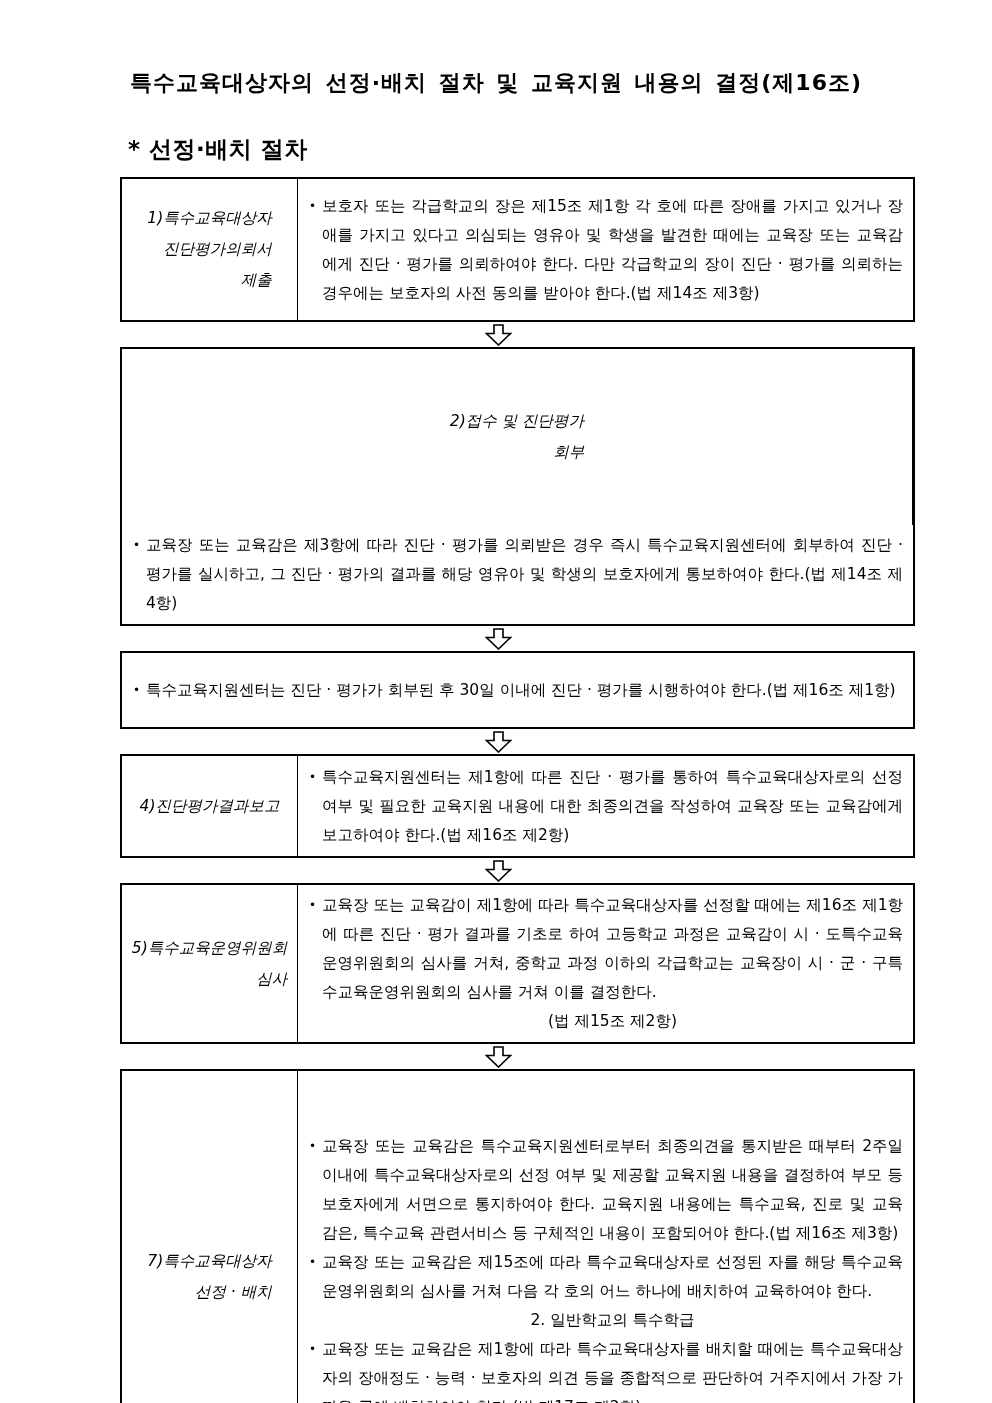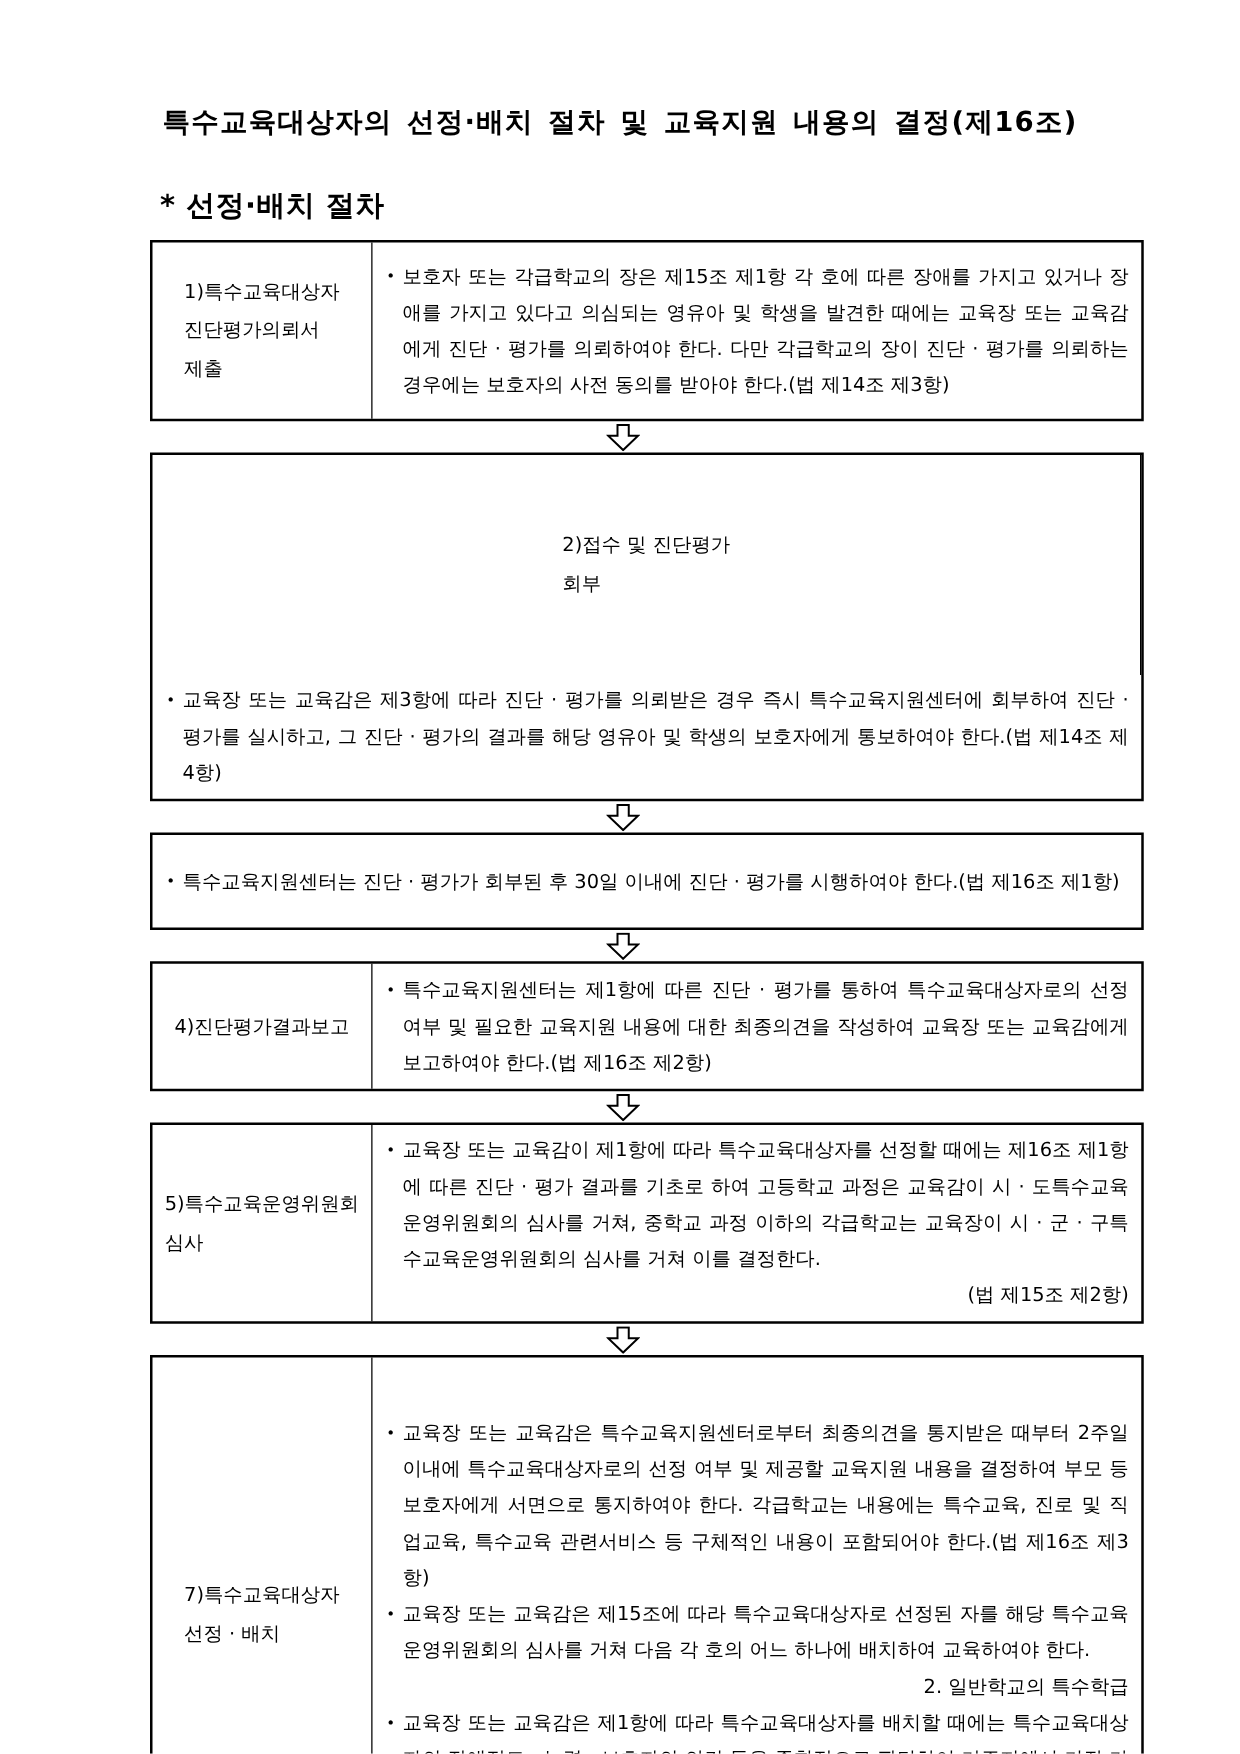--- a/index.html
+++ b/index.html
@@ -1,41 +1,41 @@
 <!DOCTYPE html>
 <html lang="ko"><head>
 <meta charset="utf-8">
 <style>
   html,body { margin:0; padding:0; background:#fff; color:#000;
               font-family:"DejaVu Sans","Liberation Sans",sans-serif; }
   .page { position:relative; width:992px; height:1403px; background:#fff; overflow:hidden; }
 
-  .title { padding-top:68px; margin:15px; text-align:center;
+  .title { padding-top:68px; margin:0; text-align:center;
            font-size:22px; font-weight:bold; letter-spacing:1px; word-spacing:3px; }
 
   .section-label { margin:36px 0 12px 128px; font-size:23px; font-weight:bold; letter-spacing:0.5px; }
 
   .flow { margin-left:120px; width:795px; }
 
   .step { display:flex; border:2px solid #000; box-sizing:border-box; background:#fff; }
   .s1 { min-height:145px; } .s2 { min-height:110px;flex-direction:column; } .s3 { min-height:78px; }
   .s4 { min-height:104px; } .s5 { min-height:158px; } .s6 { min-height:415px; }
 
   .label-cell { flex:0 0 176px; box-sizing:border-box; border-right:1px solid #000;
-                display:flex; align-items:center; justify-content:center; text-align:left;
-                white-space:pre-line; font-size:15.5px; line-height:31px; padding:4px 6px; }
+                display:flex; align-items:center; justify-content:center; text-align:right;
+                white-space:pre-line; font-size:15.5px; line-height:31px; padding:4px 6px;font-style:italic; }
 
   .content-cell { flex:1; box-sizing:border-box; display:flex; flex-direction:column;
                   justify-content:center; padding:6px 10px 6px 11px; }
 
   .para { display:flex; font-size:15.5px; line-height:29px; }
   .para .bullet { flex:0 0 13px; font-size:12px; }
   .para .ptext  { flex:1; text-align:justify; }
   .para.indent  { padding-left:13px; }
-  .para.indent .ptext { text-align:right; }
+  .para.indent .ptext { text-align:center; }
 
   .arrow-row { height:25px; display:flex; align-items:center; justify-content:center; }
   .arrow-row svg { position:relative; left:-19px; display:block; }
 </style>
 </head>
 <body>
 
 <div class="page">
 
   <h1 class="title">특수교육대상자의 선정·배치 절차 및 교육지원 내용의 결정(제16조)</h1>
@@ -129,21 +129,21 @@
           <path d="M9 1 H18 V9.5 H25.5 L13.5 21 L1.5 9.5 H9 Z" fill="#ffffff" stroke="#000000" stroke-width="1.6"></path>
         </svg>
     </div>
 
     <section class="step s6">
       <div class="label-cell">7)특수교육대상자
 선정 · 배치</div>
       <div class="content-cell">
         <div class="para">
           <span class="bullet">•</span>
-          <span class="ptext">교육장 또는 교육감은 특수교육지원센터로부터 최종의견을 통지받은 때부터 2주일 이내에 특수교육대상자로의 선정 여부 및 제공할 교육지원 내용을 결정하여 부모 등 보호자에게 서면으로 통지하여야 한다. 각급학교는 내용에는 특수교육, 진로 및 직업교육, 특수교육 관련서비스 등 구체적인 내용이 포함되어야 한다.(법 제16조 제3항)</span>
+          <span class="ptext">교육장 또는 교육감은 특수교육지원센터로부터 최종의견을 통지받은 때부터 2주일 이내에 특수교육대상자로의 선정 여부 및 제공할 교육지원 내용을 결정하여 부모 등 보호자에게 서면으로 통지하여야 한다. 교육지원 내용에는 특수교육, 진로 및 교육감은, 특수교육 관련서비스 등 구체적인 내용이 포함되어야 한다.(법 제16조 제3항)</span>
         </div>
         <div class="para">
           <span class="bullet">•</span>
           <span class="ptext">교육장 또는 교육감은 제15조에 따라 특수교육대상자로 선정된 자를 해당 특수교육운영위원회의 심사를 거쳐 다음 각 호의 어느 하나에 배치하여 교육하여야 한다.</span>
         </div>
         <div class="para indent">
           <span class="ptext">2. 일반학교의 특수학급</span>
         </div>
         <div class="para">
           <span class="bullet">•</span>

